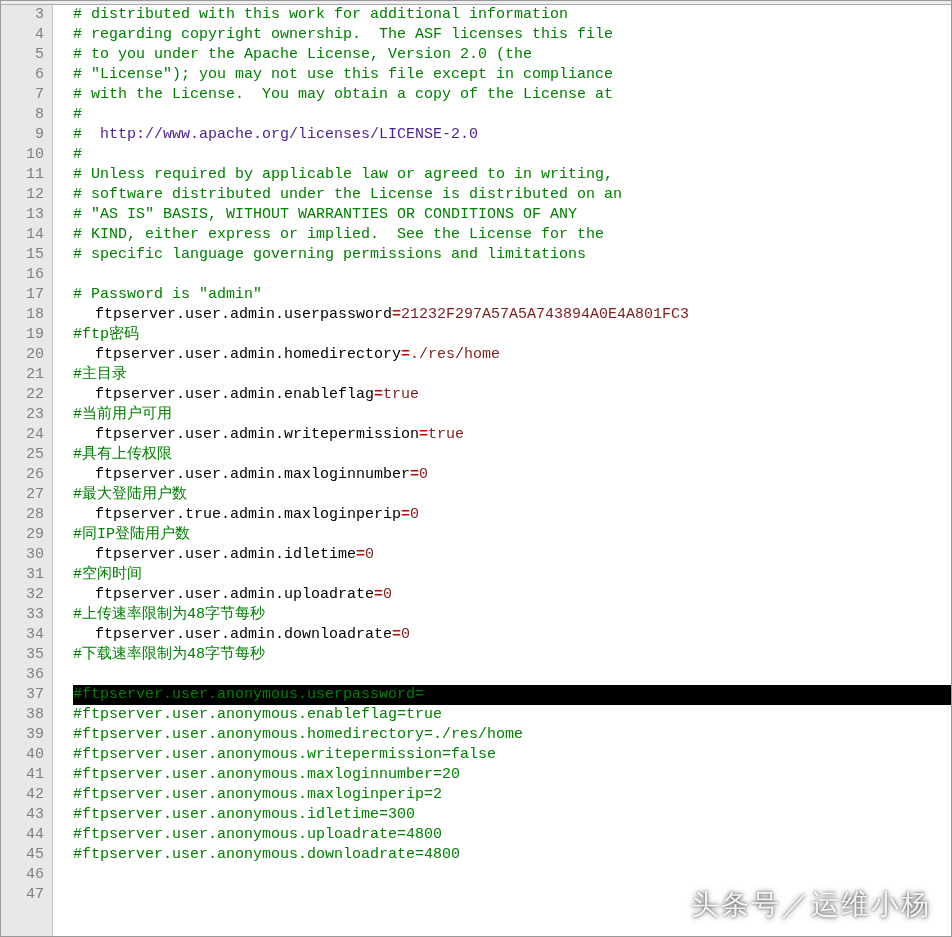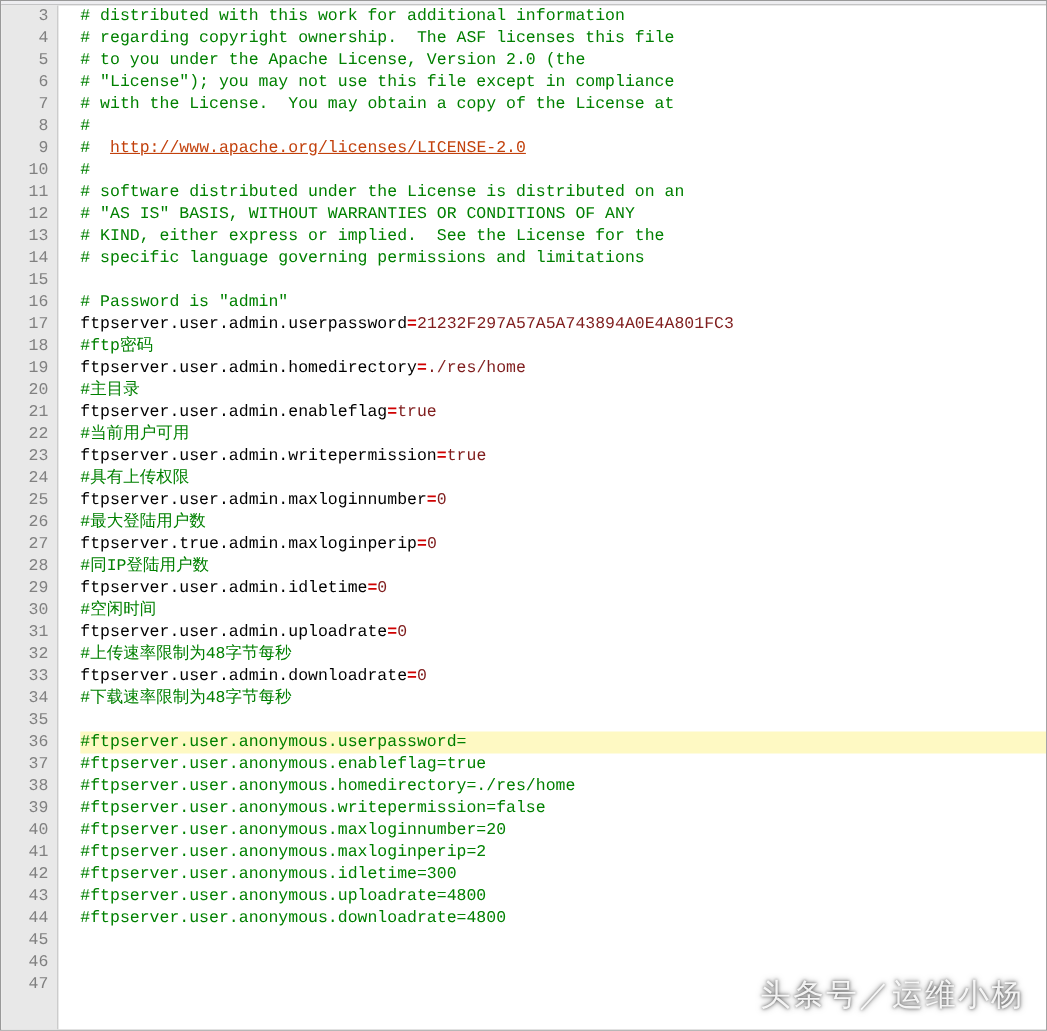--- a/index.html
+++ b/index.html
@@ -38,26 +38,26 @@
     line-height: 20px;
     white-space: pre;
   }
   .code {
     flex: 1;
     padding-left: 20px;
     position: relative;
     overflow: hidden;
   }
   .code .line { position: relative; }
-  .line.highlighted { background: #fef9c3; }
+  .line.highlighted { background: #000000; }
   .comment { color: #008000; }
-  .key { color: #000; }
+  .key { color: #000; margin-left: 22px; }
   .eq { color: #d00000; font-weight: bold; }
   .val { color: #7f1d1d; }
-  .link { color: #c2410c; text-decoration: underline; }
+  .link { color: #4c1d95; }
   .watermark {
     position: absolute;
     right: 20px;
     bottom: 12px;
     font-family: "Microsoft YaHei", sans-serif;
     font-size: 28px;
     color: rgba(255,255,255,0.9);
     text-shadow: 0 0 3px rgba(0,0,0,0.6), 0 0 6px rgba(0,0,0,0.5);
     letter-spacing: 2px;
     pointer-events: none;
@@ -119,20 +119,21 @@
     </div>
   <div class="code" id="code">
       <div class="line"><span class="comment"># distributed with this work for additional information</span></div>
       <div class="line"><span class="comment"># regarding copyright ownership.  The ASF licenses this file</span></div>
       <div class="line"><span class="comment"># to you under the Apache License, Version 2.0 (the</span></div>
       <div class="line"><span class="comment"># "License"); you may not use this file except in compliance</span></div>
       <div class="line"><span class="comment"># with the License.  You may obtain a copy of the License at</span></div>
       <div class="line"><span class="comment">#</span></div>
       <div class="line"><span class="comment">#  </span><span class="link">http://www.apache.org/licenses/LICENSE-2.0</span></div>
       <div class="line"><span class="comment">#</span></div>
+      <div class="line"><span class="comment"># Unless required by applicable law or agreed to in writing,</span></div>
       <div class="line"><span class="comment"># software distributed under the License is distributed on an</span></div>
       <div class="line"><span class="comment"># "AS IS" BASIS, WITHOUT WARRANTIES OR CONDITIONS OF ANY</span></div>
       <div class="line"><span class="comment"># KIND, either express or implied.  See the License for the</span></div>
       <div class="line"><span class="comment"># specific language governing permissions and limitations</span></div>
       <div class="line"><span></span></div>
       <div class="line"><span class="comment"># Password is "admin"</span></div>
       <div class="line"><span class="key">ftpserver.user.admin.userpassword</span><span class="eq">=</span><span class="val">21232F297A57A5A743894A0E4A801FC3</span></div>
       <div class="line"><span class="comment">#ftp密码</span></div>
       <div class="line"><span class="key">ftpserver.user.admin.homedirectory</span><span class="eq">=</span><span class="val">./res/home</span></div>
       <div class="line"><span class="comment">#主目录</span></div>

